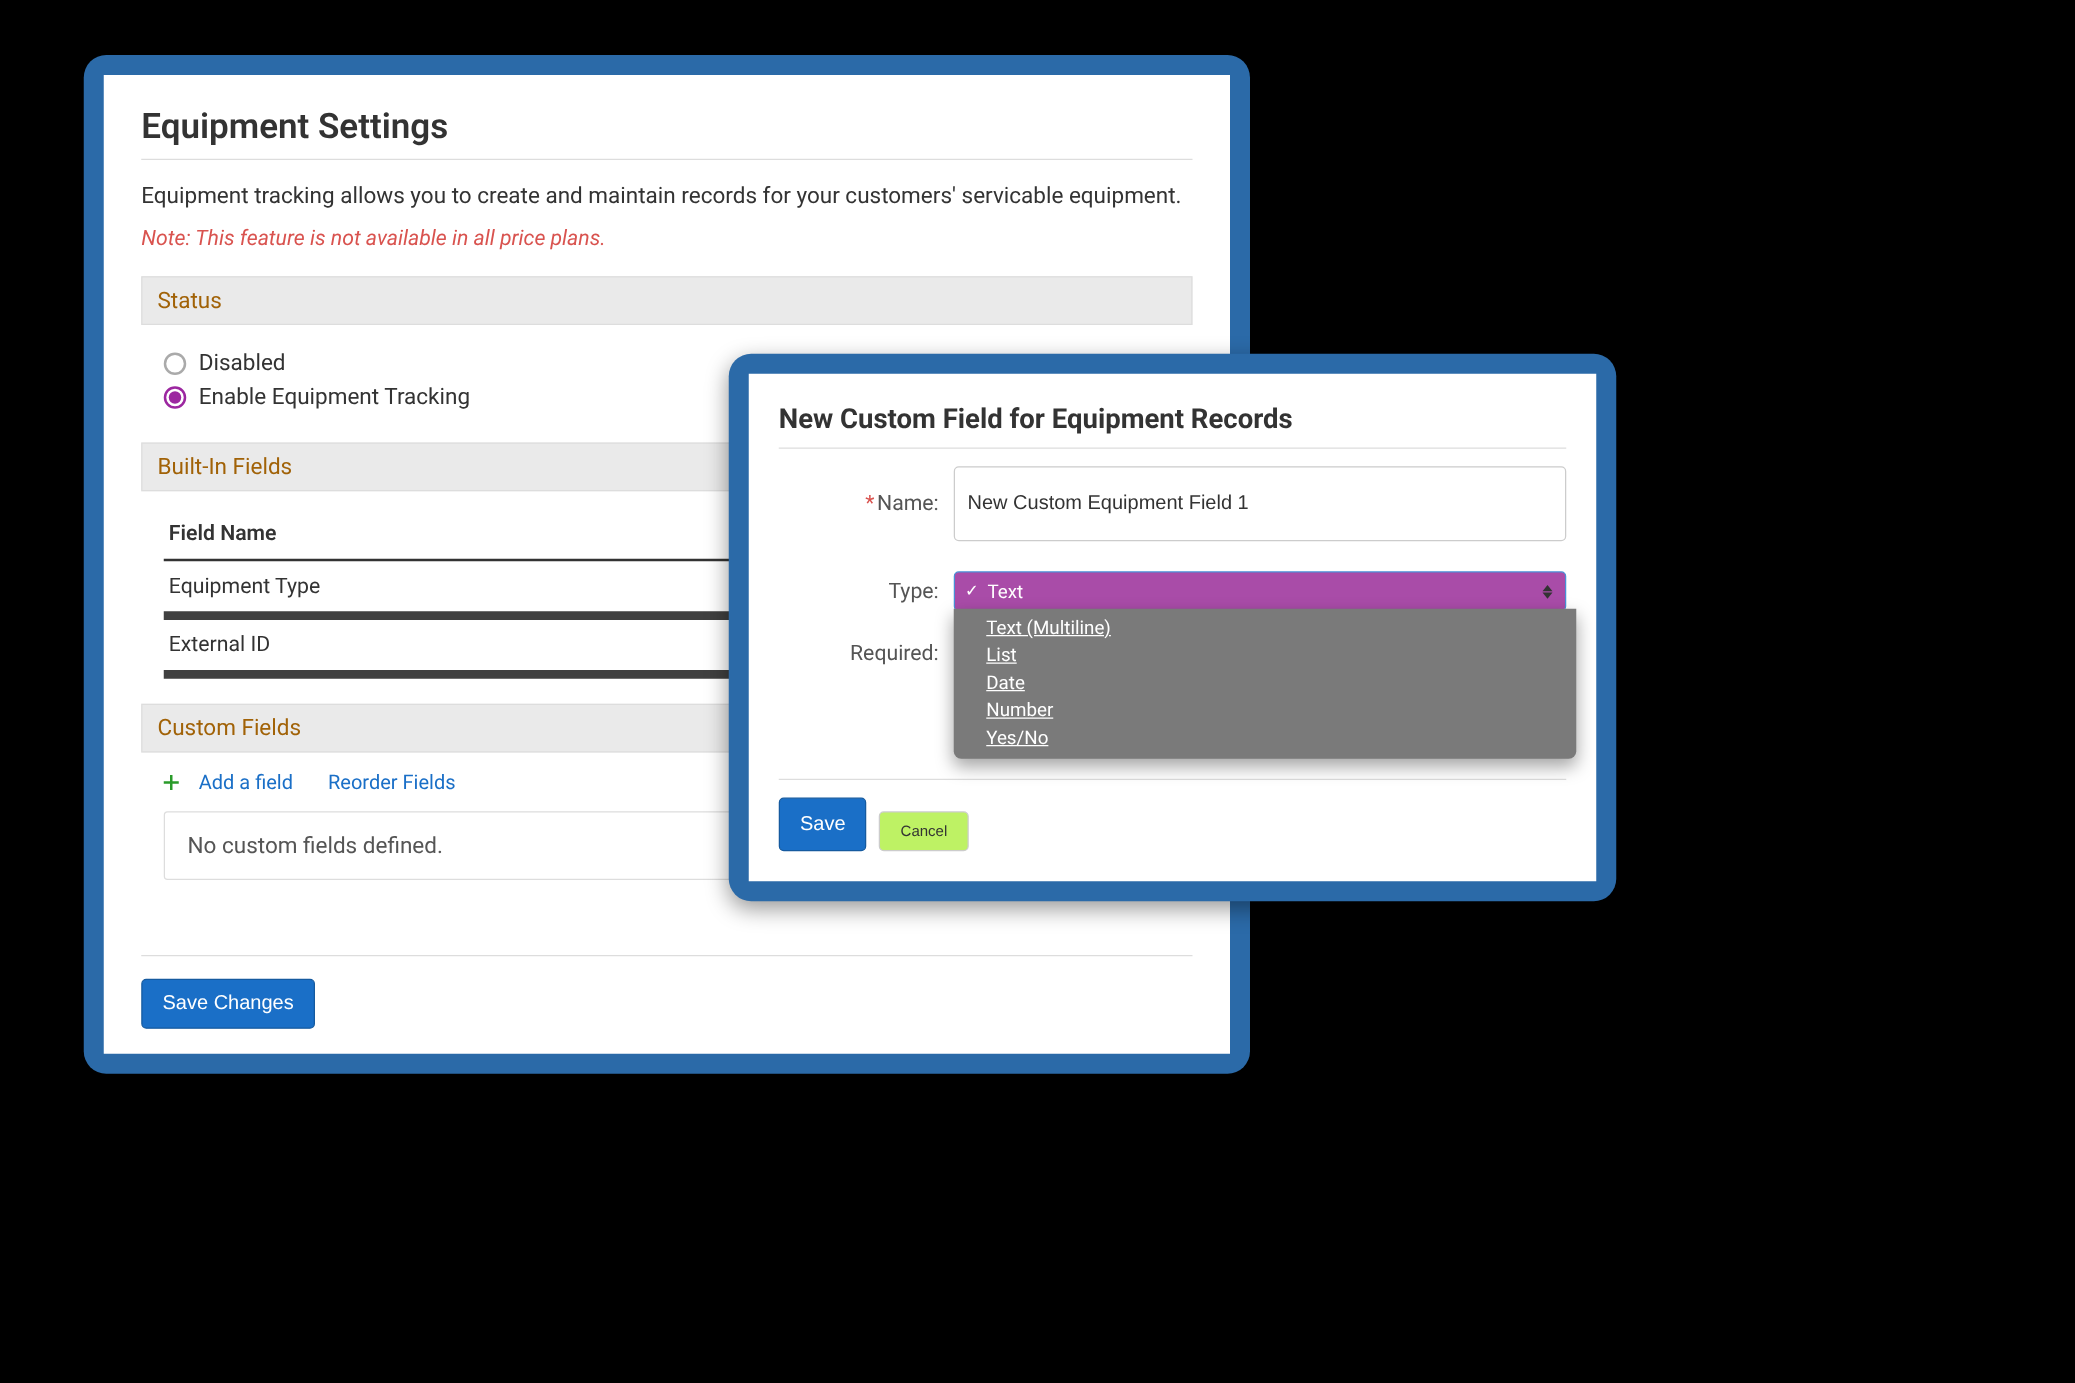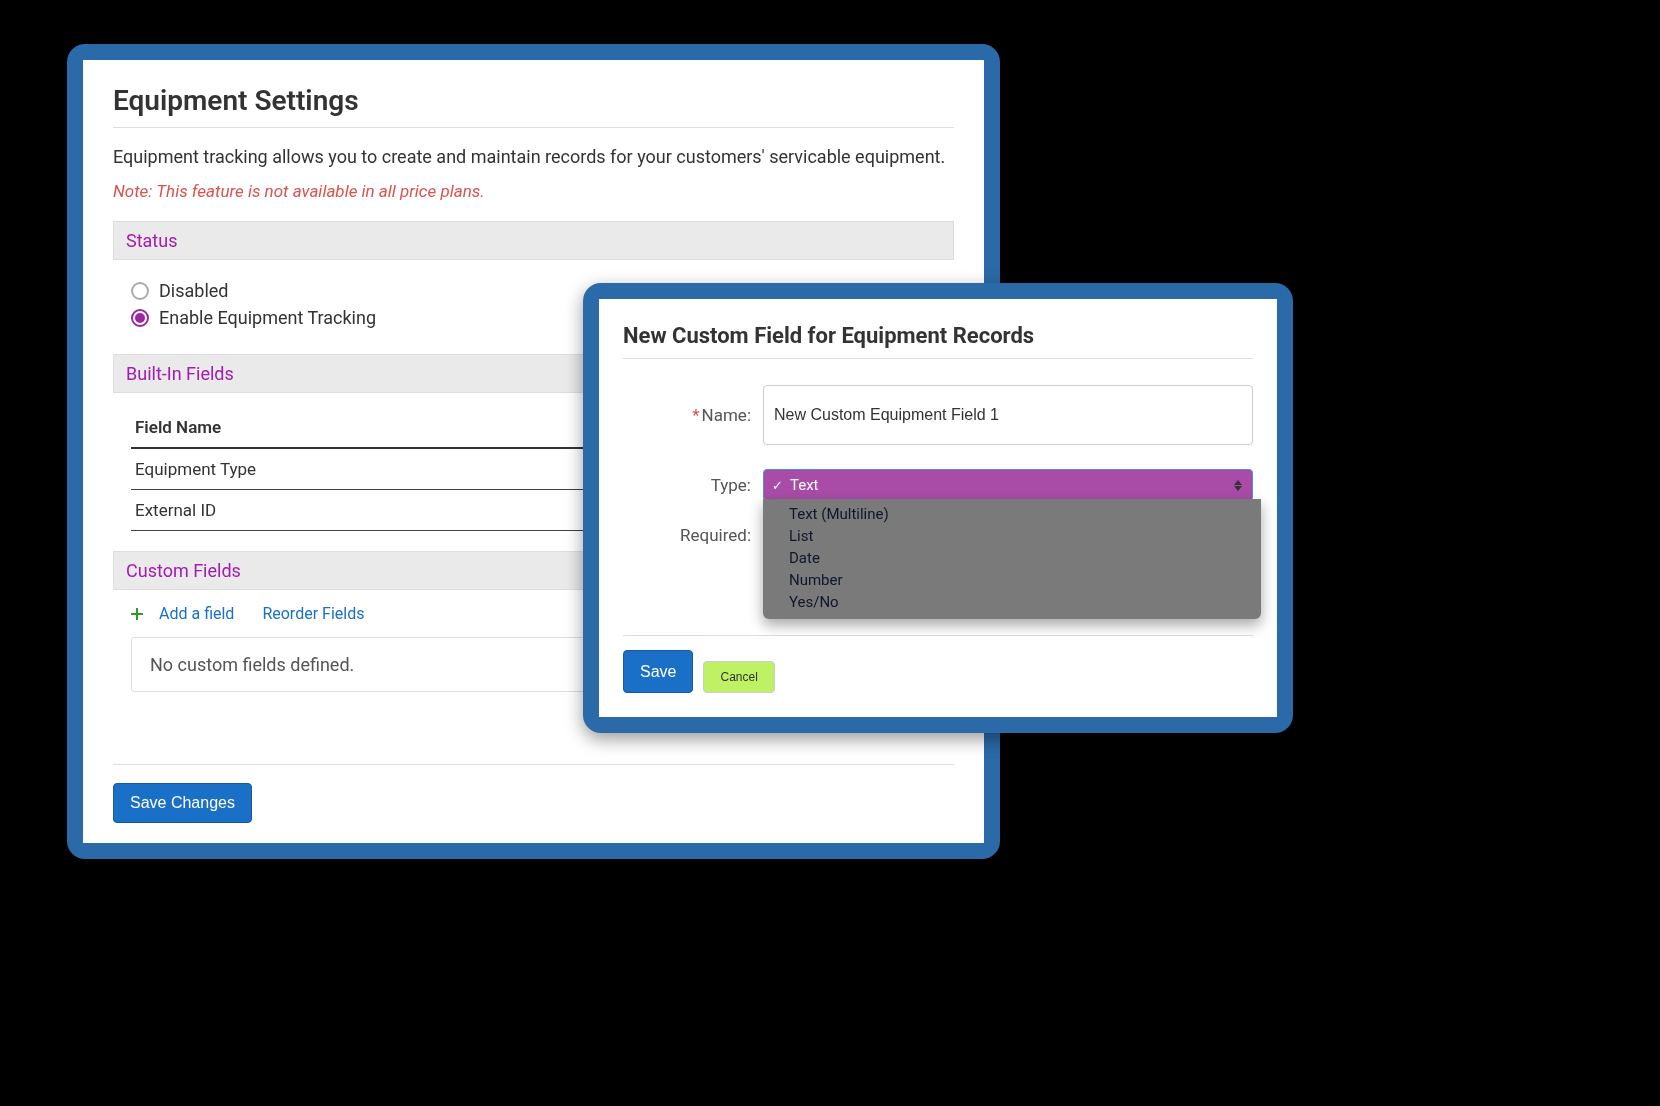--- a/index.html
+++ b/index.html
@@ -45,21 +45,21 @@
   font-size: 17px;
   font-style: italic;
   color: #d9534f;
   margin-bottom: 20px;
 }
 .section-header {
   background: #eaeaea;
   border: 1px solid #ddd;
   padding: 8px 12px;
   font-size: 18px;
-  color: #a21caf;
+  color: #a16207;
 }
 .section-body {
   padding: 14px 18px 20px 18px;
 }
 .radio-row {
   display: flex;
   align-items: center;
   gap: 10px;
   margin: 6px 0;
   font-size: 18px;
@@ -93,21 +93,21 @@
   font-size: 17px;
   font-weight: 600;
   color: #333;
   padding: 10px 4px;
   border-bottom: 2px solid #333;
 }
 .table td {
   font-size: 17px;
   color: #333;
   padding: 10px 4px;
-  border-bottom: 1px solid #404040;
+  border-bottom: 7px solid #404040;
 }
 .link-row {
   display: flex;
   align-items: center;
   gap: 28px;
   margin-bottom: 14px;
 }
 .link {
   color: #1a6fc7;
   font-size: 16px;
@@ -166,21 +166,21 @@
 .card2 {
   background: #fff;
   width: 100%;
   padding: 24px 24px 24px 24px;
 }
 .modal-title {
   font-size: 22px;
   color: #333;
   padding-bottom: 10px;
   border-bottom: 1px solid #ddd;
-  margin-bottom: 26px;
+  margin-bottom: 14px;
 }
 .form-row {
   display: flex;
   align-items: center;
   margin-bottom: 24px;
 }
 .form-label {
   width: 140px;
   text-align: right;
   font-size: 17px;
@@ -242,24 +242,25 @@
   top: 30px;
   left: 0;
   right: -8px;
   background: #7a7a7a;
   border-radius: 0 0 6px 6px;
   box-shadow: 0 6px 14px rgba(0,0,0,0.35);
   padding: 4px 0 6px 0;
   z-index: 10;
 }
 .dropdown-item {
-  color: #0f172a;
+  color: #ffffff;
   font-size: 15px;
   padding: 2px 28px 2px 26px;
   cursor: pointer;
+  text-decoration: underline;
 }
 .modal-hr {
   border: none;
   border-top: 1px solid #ddd;
   margin: 90px 0 14px 0;
 }
 .modal-actions {
   display: flex;
   gap: 10px;
 }

